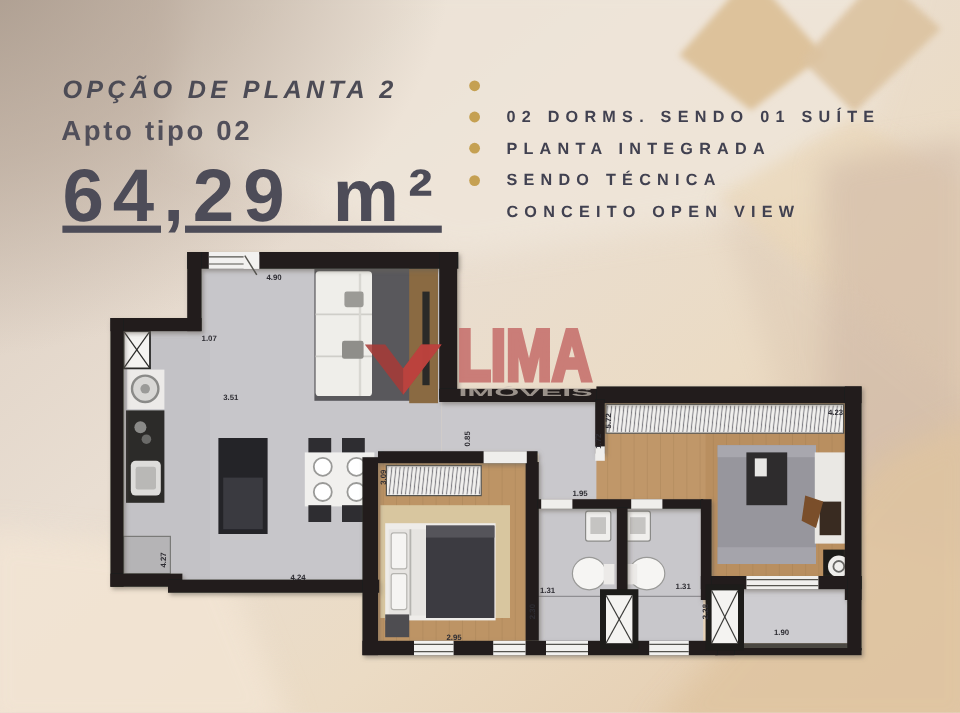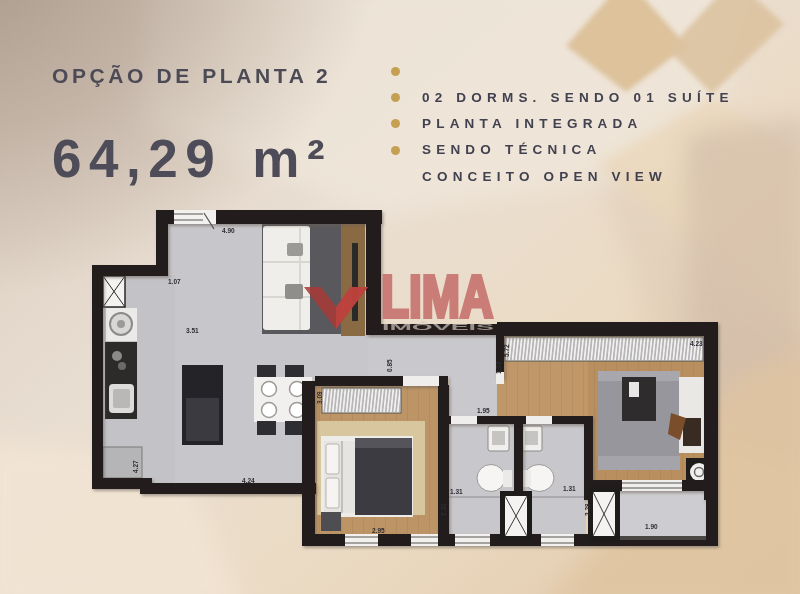--- a/index.html
+++ b/index.html
@@ -1,22 +1,22 @@
 <!DOCTYPE html>
 <html><head>
 <meta charset="utf-8">
 <style>
   html,body{margin:0;padding:0;}
   #page{position:relative;width:800px;height:594px;overflow:hidden;
     font-family:"Liberation Sans", sans-serif;background:#ddccbd;}
   #bg{position:absolute;left:0;top:0;}
   .txt{position:absolute;color:#4c4b55;}
-  #t1{left:52px;top:64px;font-size:21px;font-weight:bold;letter-spacing:3.6px;}
+  #t1{left:52px;top:64px;font-size:21px;font-weight:bold;letter-spacing:3.6px;font-style:italic;}
   #t2{left:51px;top:96px;font-size:23px;font-weight:bold;letter-spacing:2.2px;color:#514f5a;}
-  #t3{left:52px;top:128px;font-size:53px;font-weight:bold;letter-spacing:7.5px;word-spacing:8px;color:#4d4c58;}
+  #t3{left:52px;top:128px;font-size:62px;font-weight:bold;letter-spacing:7.5px;word-spacing:8px;color:#4d4c58;text-decoration:underline;}
   #feat{position:absolute;left:391px;top:64px;}
   .fline{position:relative;height:26.2px;color:#414150;font-size:13.5px;font-weight:bold;letter-spacing:5.2px;white-space:nowrap;}
   .fline .dot{position:absolute;left:0;top:3px;width:9px;height:9px;border-radius:50%;background:#c5a052;}
   .fline .ft{position:absolute;left:31px;top:0;margin-top:26px;}
 </style>
 </head>
 <body>
 <div id="page">
 <svg id="bg" width="800" height="594" viewBox="0 0 800 594">
   <defs>
@@ -61,20 +61,21 @@
 
   <polygon points="598,164 810,335 810,430 680,425" fill="#d2bca8" opacity="0.3" filter="url(#soft12)"></polygon>
 
   <polygon points="815,345 815,610 540,610 738,380" fill="#dfc4a0" opacity="0.85" filter="url(#soft12)"></polygon>
 
   <polygon points="-15,440 185,462 245,610 -15,610" fill="#f3e5d4" opacity="0.8" filter="url(#soft12)"></polygon>
 </svg>
 
 <div class="txt" id="t1">OPÇÃO DE PLANTA 2</div>
 
+<div class="txt" id="t2">Apto tipo 02</div>
 
 <div class="txt" id="t3">64,29 m²</div>
 
 <div id="feat">
   <div class="fline">
         <span class="dot"></span>
         <span class="ft">02 DORMS. SENDO 01 SUÍTE</span>
       </div>
   <div class="fline">
         <span class="dot"></span>

